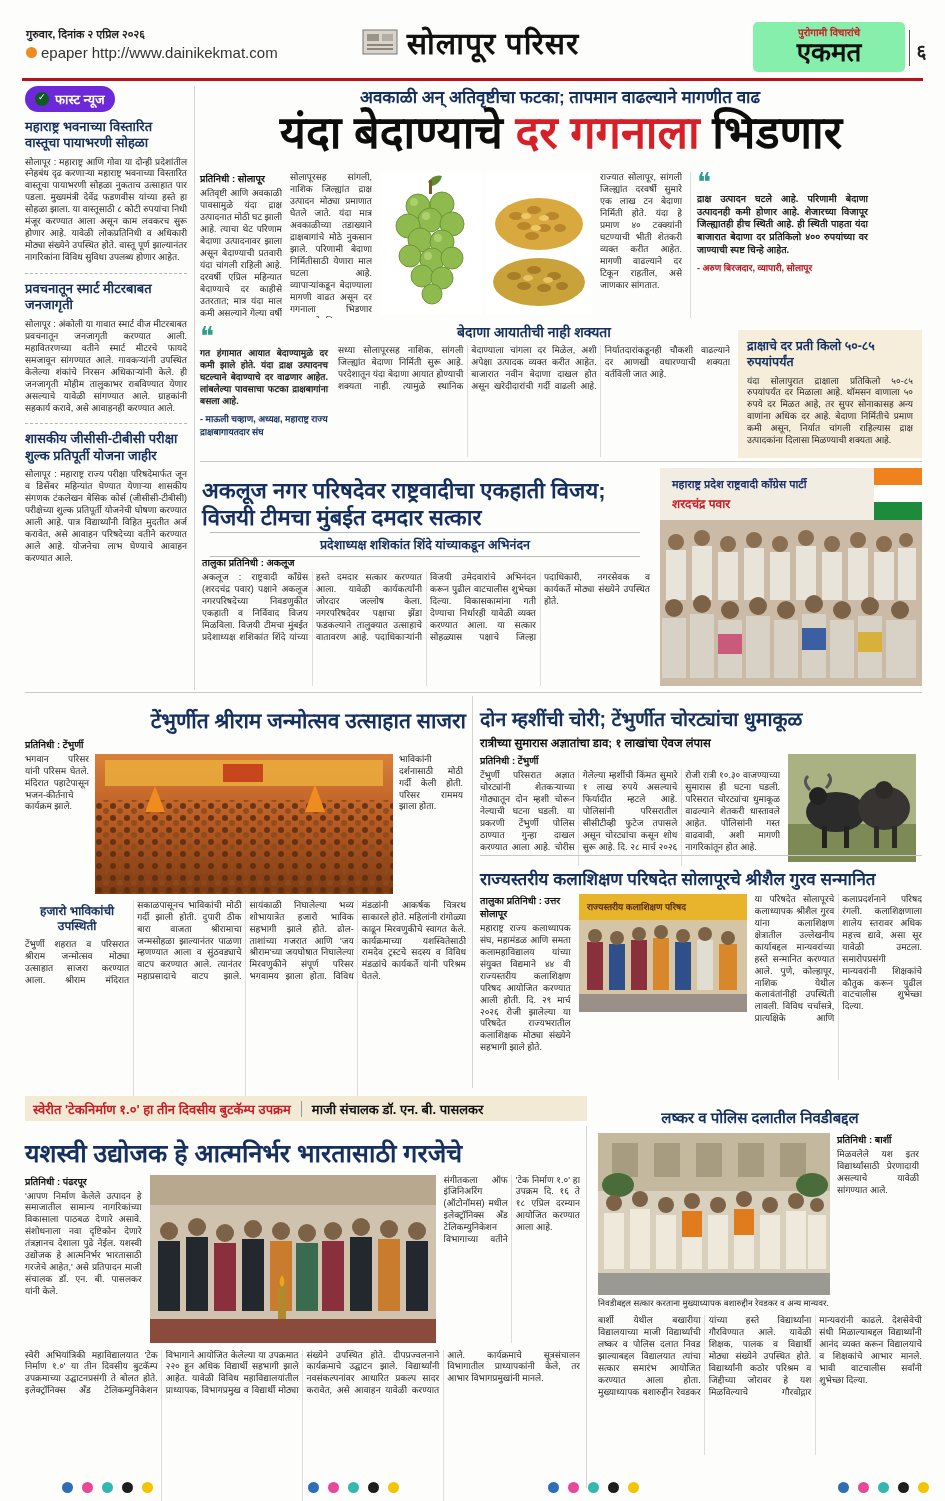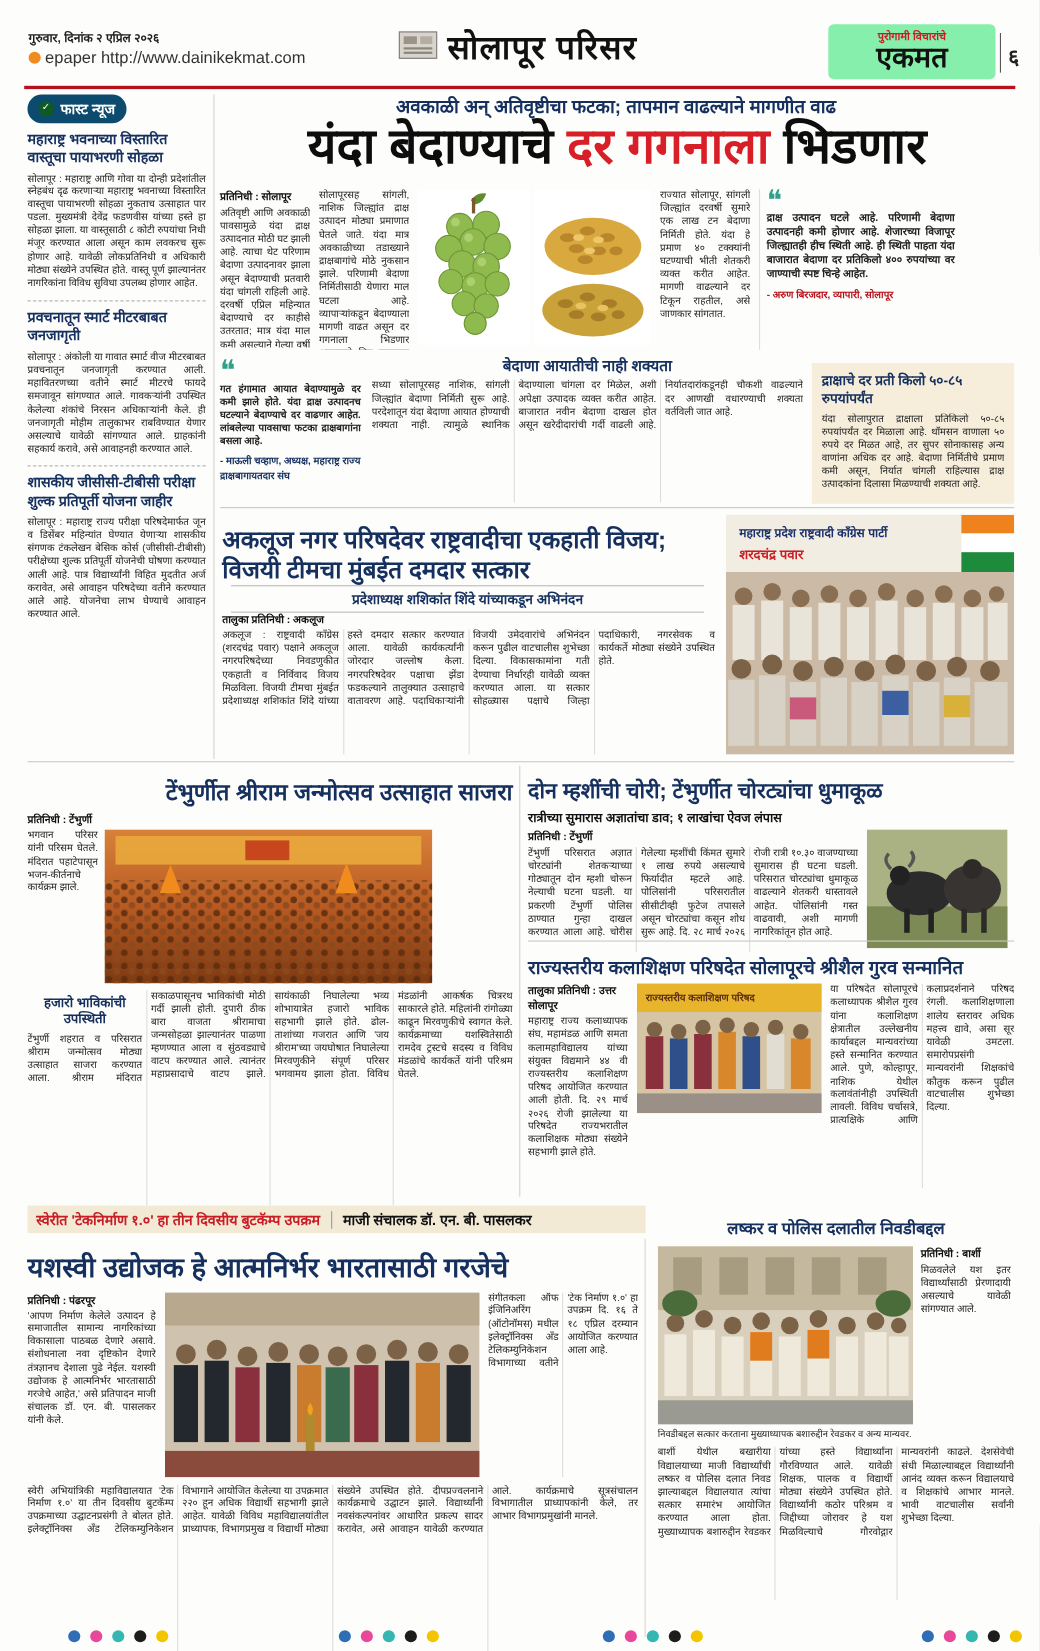--- a/index.html
+++ b/index.html
@@ -20,21 +20,21 @@
   .page-num { right:12px; top:30px; width:24px; height:36px; border-left:1.5px solid #555; text-align:center; font-size:19px; font-weight:bold; color:#222; padding-top:8px; }
   .red-rule { left:22px; top:78px; width:901px; height:2.5px; background:#b5121b; }
 
   
   .strip-head { left:200px; top:85px; width:720px; text-align:center; font-size:17px; font-weight:bold; color:#15305f; }
   .main-headline { left:198px; top:106px; width:726px; text-align:center; font-size:45px; font-weight:bold; color:#0d0d0d; line-height:1.2; }
   .main-headline .red { color:#d81e26; }
 
   
   .fastnews { left:25px; top:86px; width:170px; height:604px; border-right:1px solid #d4d4d0; padding-right:7px; }
-  .fn-pill { display:flex; align-items:center; gap:6px; background:#0c4a6e; color:#fff; border-radius:14px; padding:4px 10px; font-size:13px; font-weight:bold; width:fit-content; }
+  .fn-pill { display:flex; align-items:center; gap:6px; background:#6d28d9; color:#fff; border-radius:14px; padding:4px 10px; font-size:13px; font-weight:bold; width:fit-content; }
   .fn-ico { width:14px; height:14px; border-radius:50%; background:#0f5a22; display:inline-block; position:relative; }
   .fn-ico::before { content:"✓"; position:absolute; left:3px; top:0px; font-size:9px; color:#fff; }
   .fn-item { border-bottom:1px dashed #b9b9b4; padding:7px 0 9px 0; }
   .fn-h { font-size:13px; font-weight:bold; color:#15305f; line-height:1.25; margin-bottom:5px; }
   .fn-b { font-size:9px; line-height:1.33; text-align:justify; color:#222; }
 
   
   .byline { font-size:9.5px; font-weight:bold; color:#111; margin-bottom:3px; }
   .body-txt { font-size:9px; line-height:1.33; text-align:justify; color:#1d1d1d; overflow:hidden; }
   .cols2 { column-count:2; column-gap:8px; column-rule:1px solid #ddd; }
@@ -361,20 +361,21 @@
             </pattern>
           </defs>
           <rect width="298" height="140" fill="url(#crowdg)"></rect>
           <rect y="46" width="298" height="94" fill="url(#heads)" opacity="0.85"></rect>
           <rect x="10" y="6" width="278" height="26" fill="#e8a93c" opacity="0.9"></rect>
           <path d="M60 32 l10 26 l-20 0 z" fill="#f08c1e"></path>
           <path d="M220 30 l10 28 l-20 0 z" fill="#f08c1e"></path>
           <rect x="128" y="10" width="40" height="18" fill="#c8461e"></rect>
         </svg>
       </span>
+      <div class="ram-sidecol body-txt">भाविकांनी दर्शनासाठी मोठी गर्दी केली होती. परिसर राममय झाला होता.</div>
     </div>
     <div class="ram-body body-txt cols4">
       <span class="inline-sub">हजारो भाविकांची उपस्थिती</span>
       <span>टेंभुर्णी शहरात व परिसरात श्रीराम जन्मोत्सव मोठ्या उत्साहात साजरा करण्यात आला. श्रीराम मंदिरात सकाळपासूनच भाविकांची मोठी गर्दी झाली होती. दुपारी ठीक बारा वाजता श्रीरामाचा जन्मसोहळा झाल्यानंतर पाळणा म्हणण्यात आला व सुंठवड्याचे वाटप करण्यात आले. त्यानंतर महाप्रसादाचे वाटप झाले. सायंकाळी निघालेल्या भव्य शोभायात्रेत हजारो भाविक सहभागी झाले होते. ढोल-ताशांच्या गजरात आणि 'जय श्रीराम'च्या जयघोषात निघालेल्या मिरवणुकीने संपूर्ण परिसर भगवामय झाला होता. विविध मंडळांनी आकर्षक चित्ररथ साकारले होते. महिलांनी रांगोळ्या काढून मिरवणुकीचे स्वागत केले. कार्यक्रमाच्या यशस्वितेसाठी रामदेव ट्रस्टचे सदस्य व विविध मंडळांचे कार्यकर्ते यांनी परिश्रम घेतले.</span>
     </div>
   </div>
 
   <div class="abs theft">
     <div class="sec-h theft-h">दोन म्हशींची चोरी; टेंभुर्णीत चोरट्यांचा धुमाकूळ</div>
     <div class="theft-sub">रात्रीच्या सुमारास अज्ञातांचा डाव; १ लाखांचा ऐवज लंपास</div>

